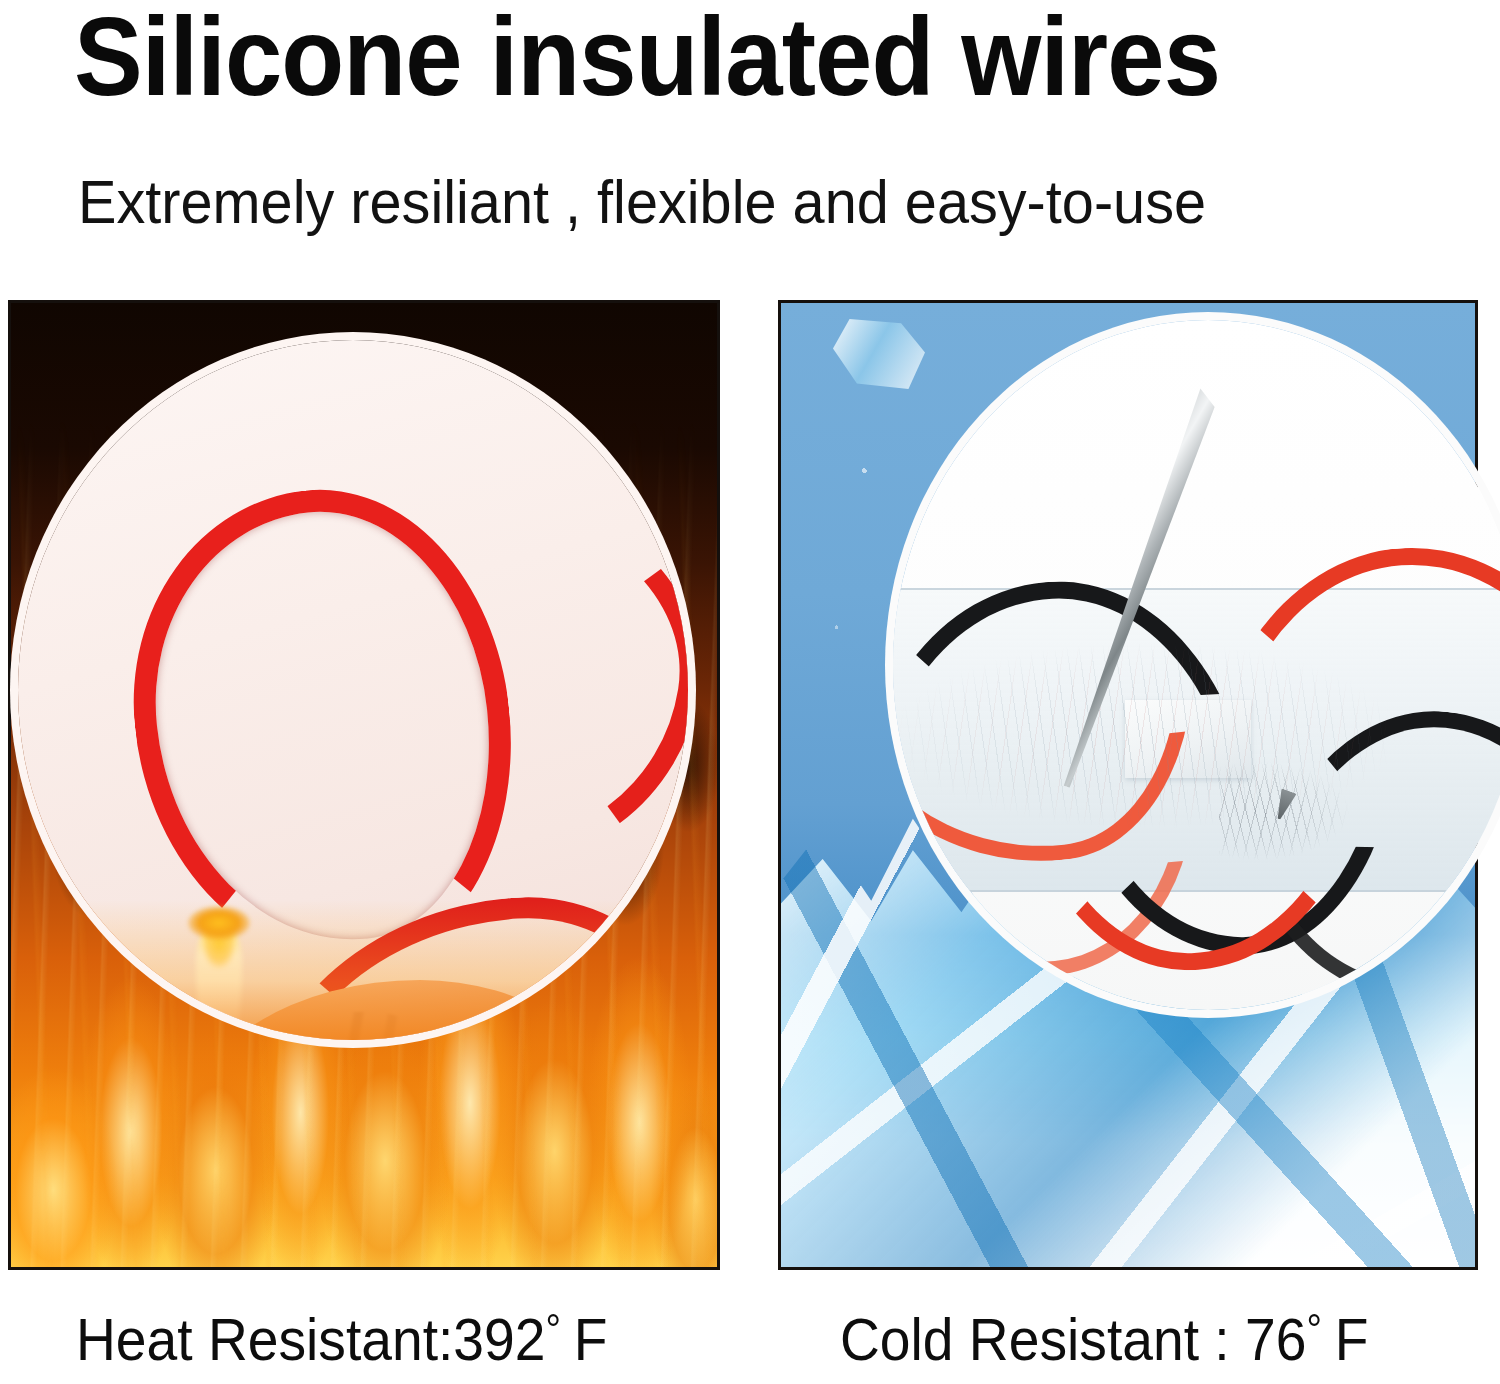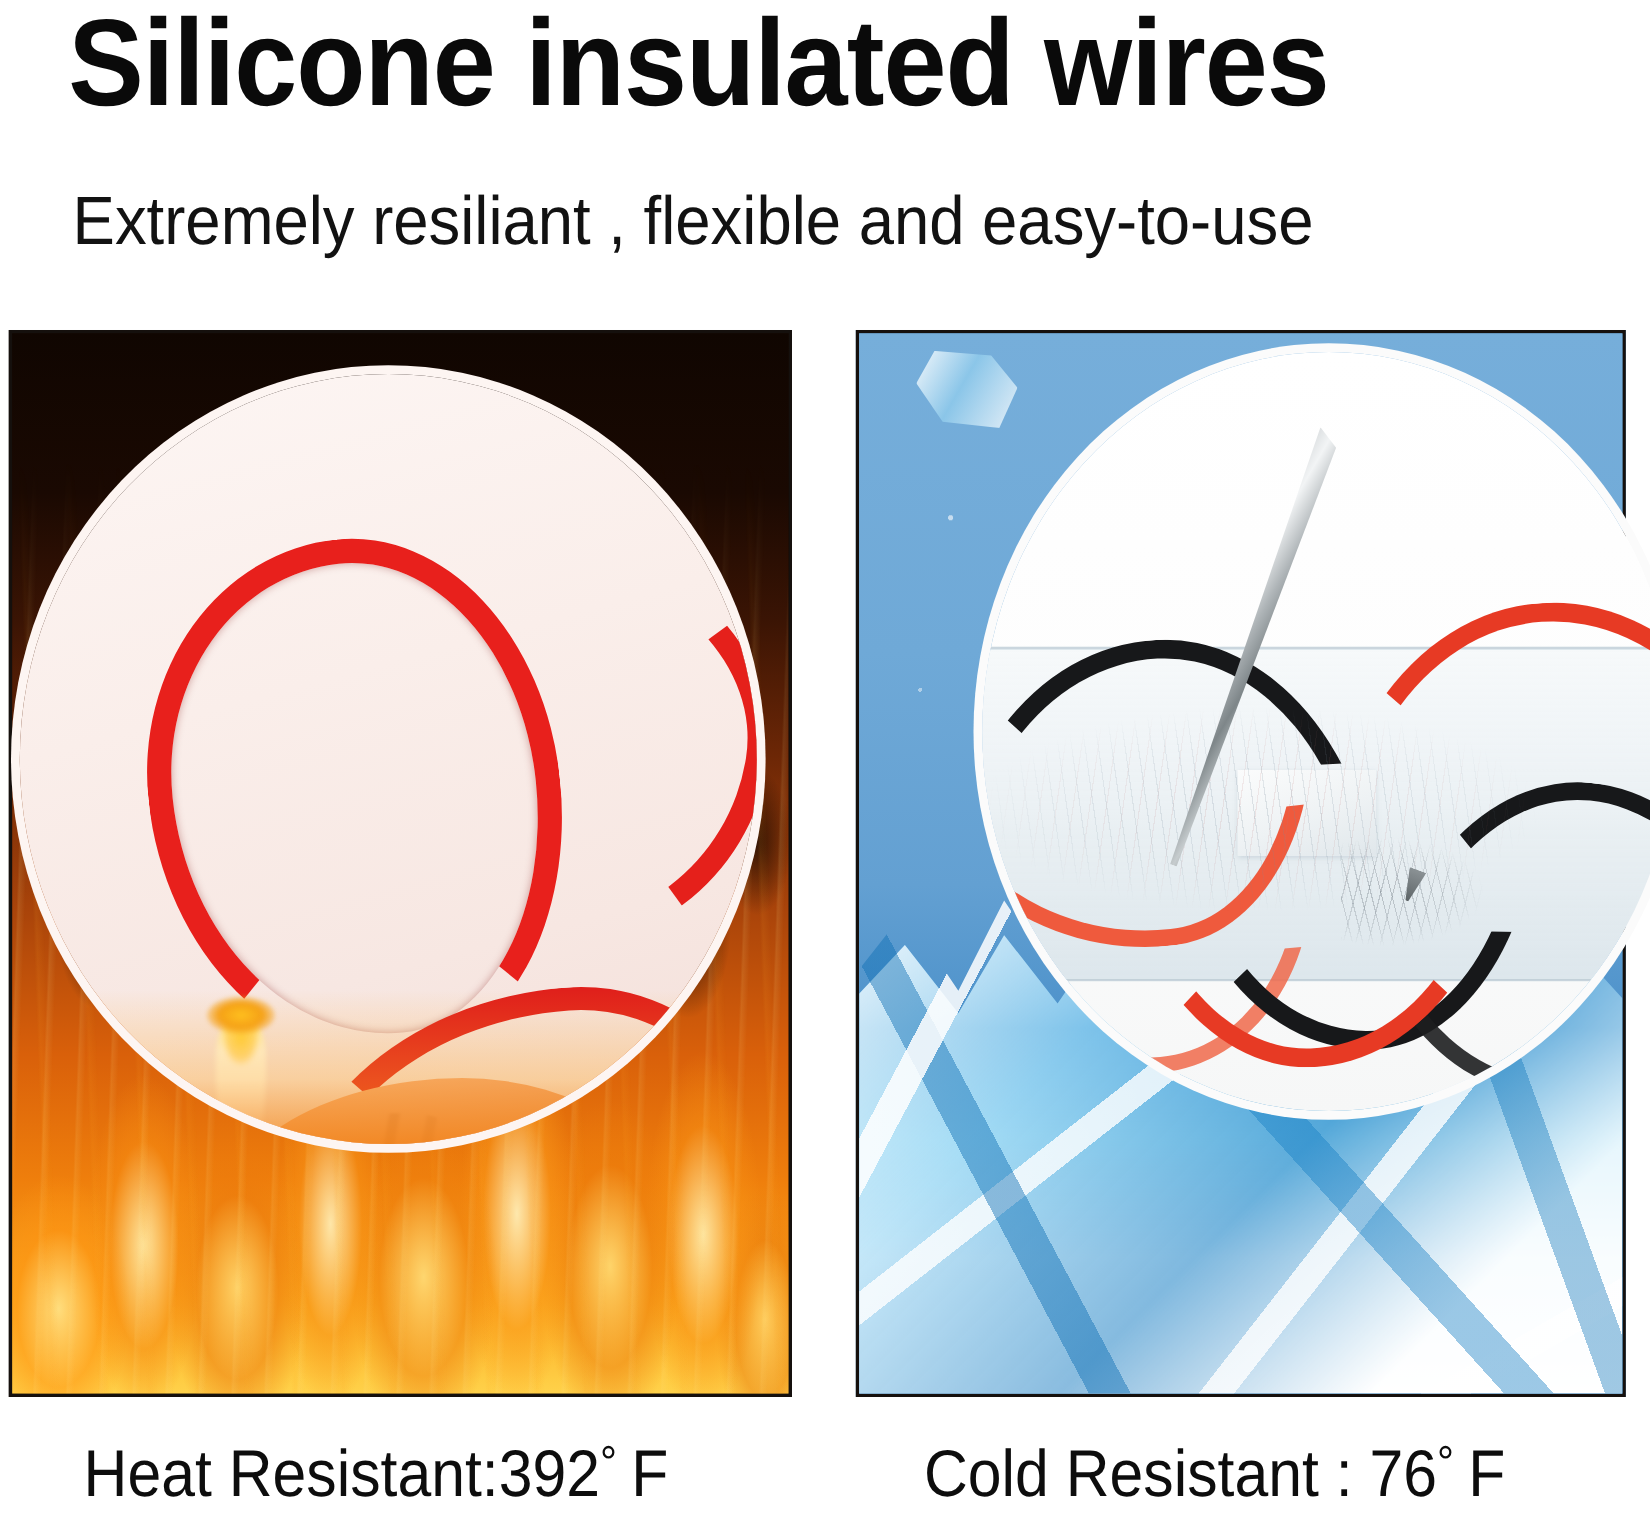--- a/index.html
+++ b/index.html
@@ -11,21 +11,21 @@
     width: 1500px;
     height: 1384px;
     font-family: "Liberation Sans", sans-serif;
     overflow: hidden;
     position: relative;
   }
 
   
   .header {
     position: absolute;
-    left: 0; top: 0;
+    left: 12px; top: 0;
     width: 1268px;
     height: 270px;
     text-align: right;
   }
   .title {
     position: absolute;
     left: 62px;
     top: -2px;
     font-size: 112px;
     line-height: 118px;

